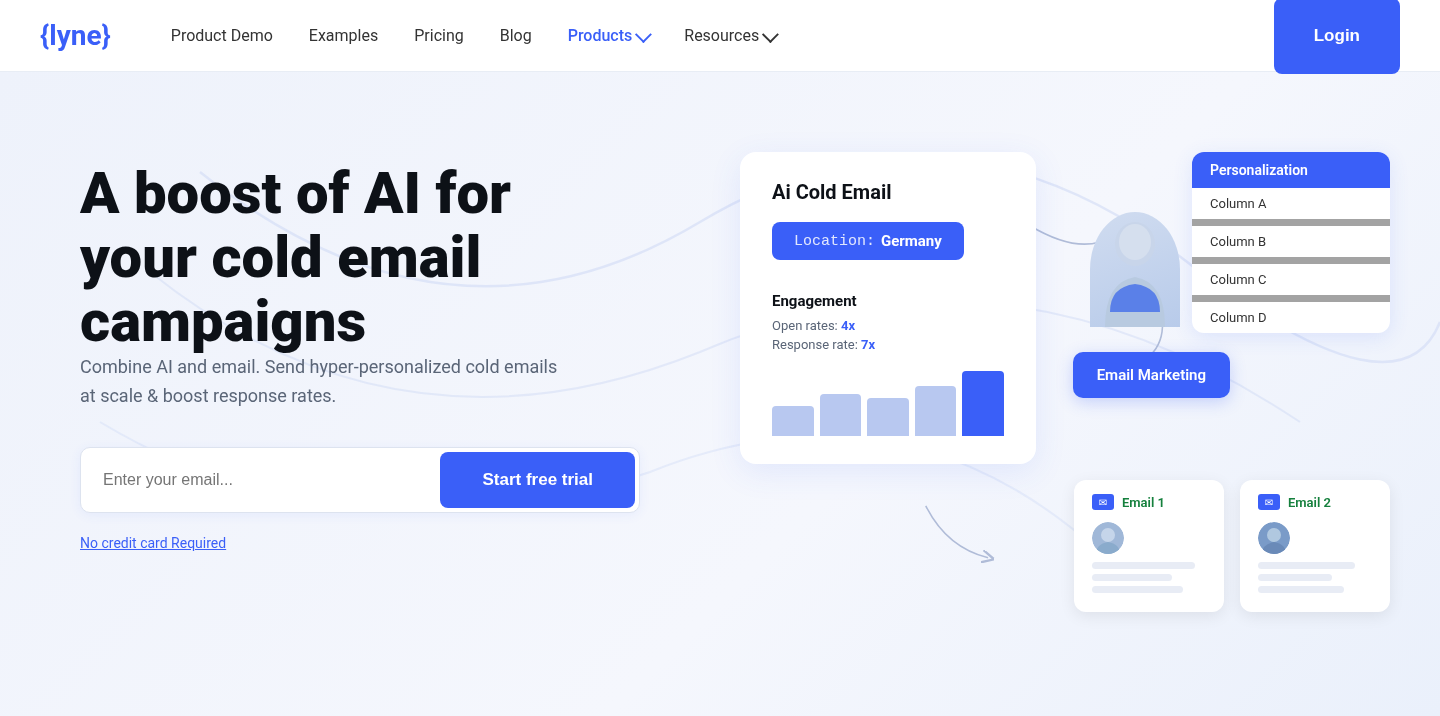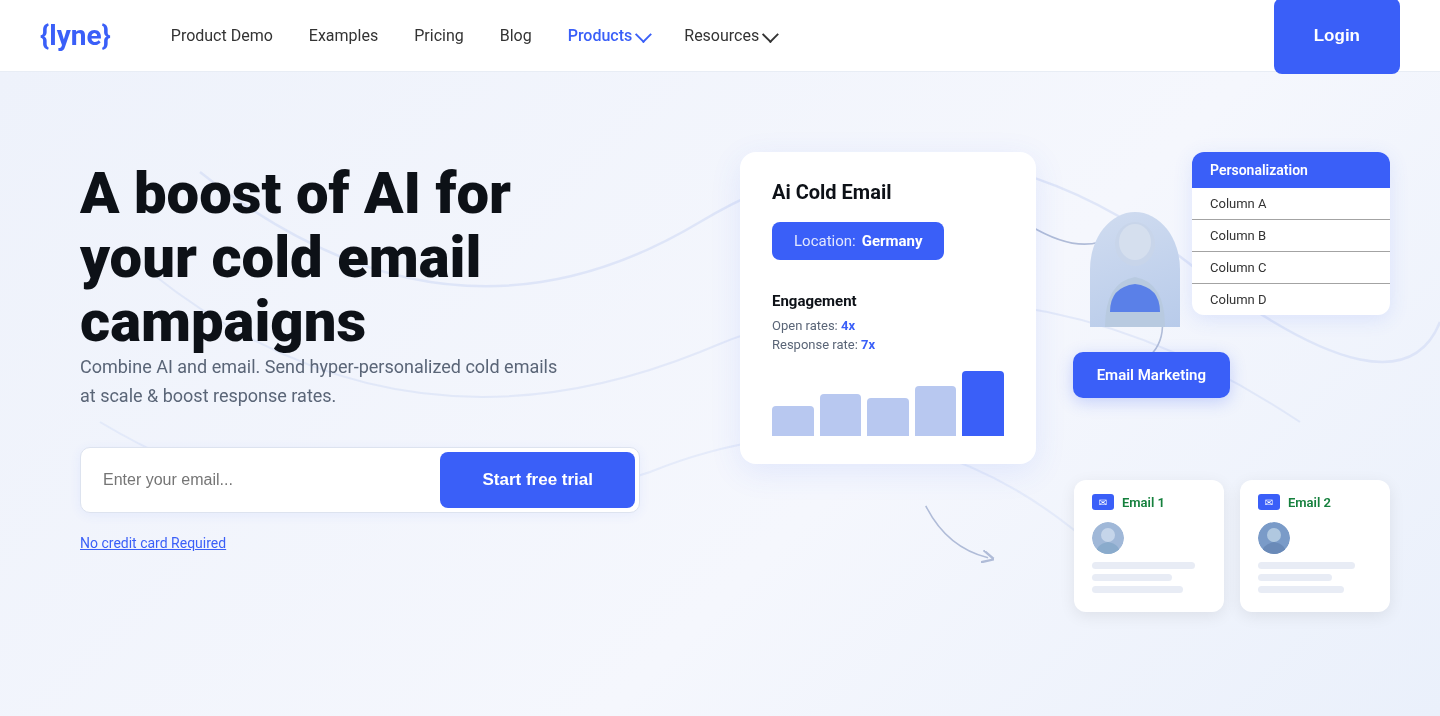--- a/index.html
+++ b/index.html
@@ -179,21 +179,21 @@
       background: #3a5ff8;
       color: #fff;
       border-radius: 8px;
       padding: 10px 22px;
       font-size: 15px;
       display: inline-flex;
       align-items: center;
       gap: 6px;
       margin-bottom: 22px;
     }
-    .location-label { opacity: 0.85; }
+    .location-label { opacity: 0.85; font-family: Liberation Mono, monospace; }
     .location-value { font-weight: 700; }
 
     .engagement-section { margin-top: 10px; }
     .engagement-title {
       font-size: 15px;
       font-weight: 700;
       color: #0d1117;
       margin-bottom: 8px;
     }
     .engagement-stat {
@@ -232,21 +232,21 @@
       background: #3a5ff8;
       color: #fff;
       padding: 10px 18px;
       font-size: 14px;
       font-weight: 600;
     }
     .personalization-item {
       padding: 8px 18px;
       font-size: 13px;
       color: #333;
-      border-bottom: 1px solid #a3a3a3;
+      border-bottom: 7px solid #a3a3a3;
     }
     .personalization-item:last-child { border-bottom: none; }
 
     
     .person-card {
       position: absolute;
       top: 90px;
       right: 220px;
       width: 90px;
       height: 110px;

